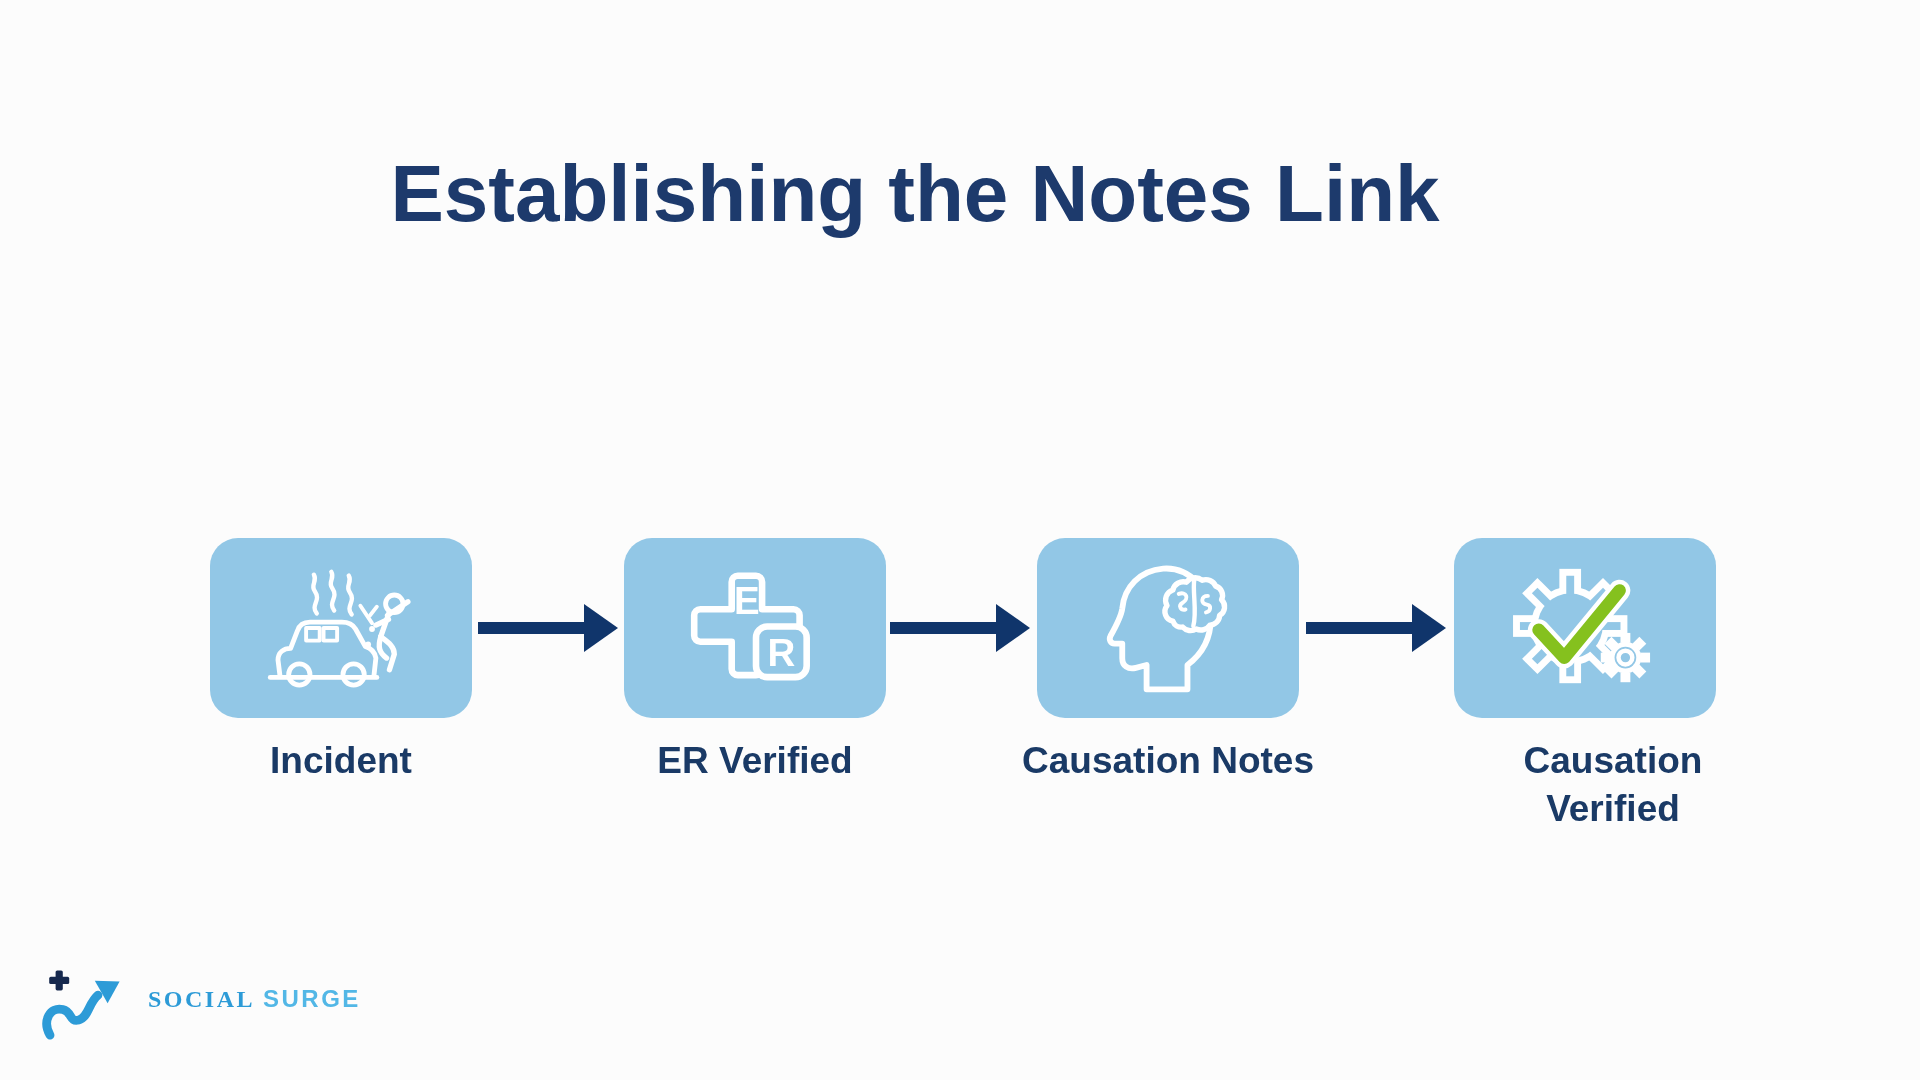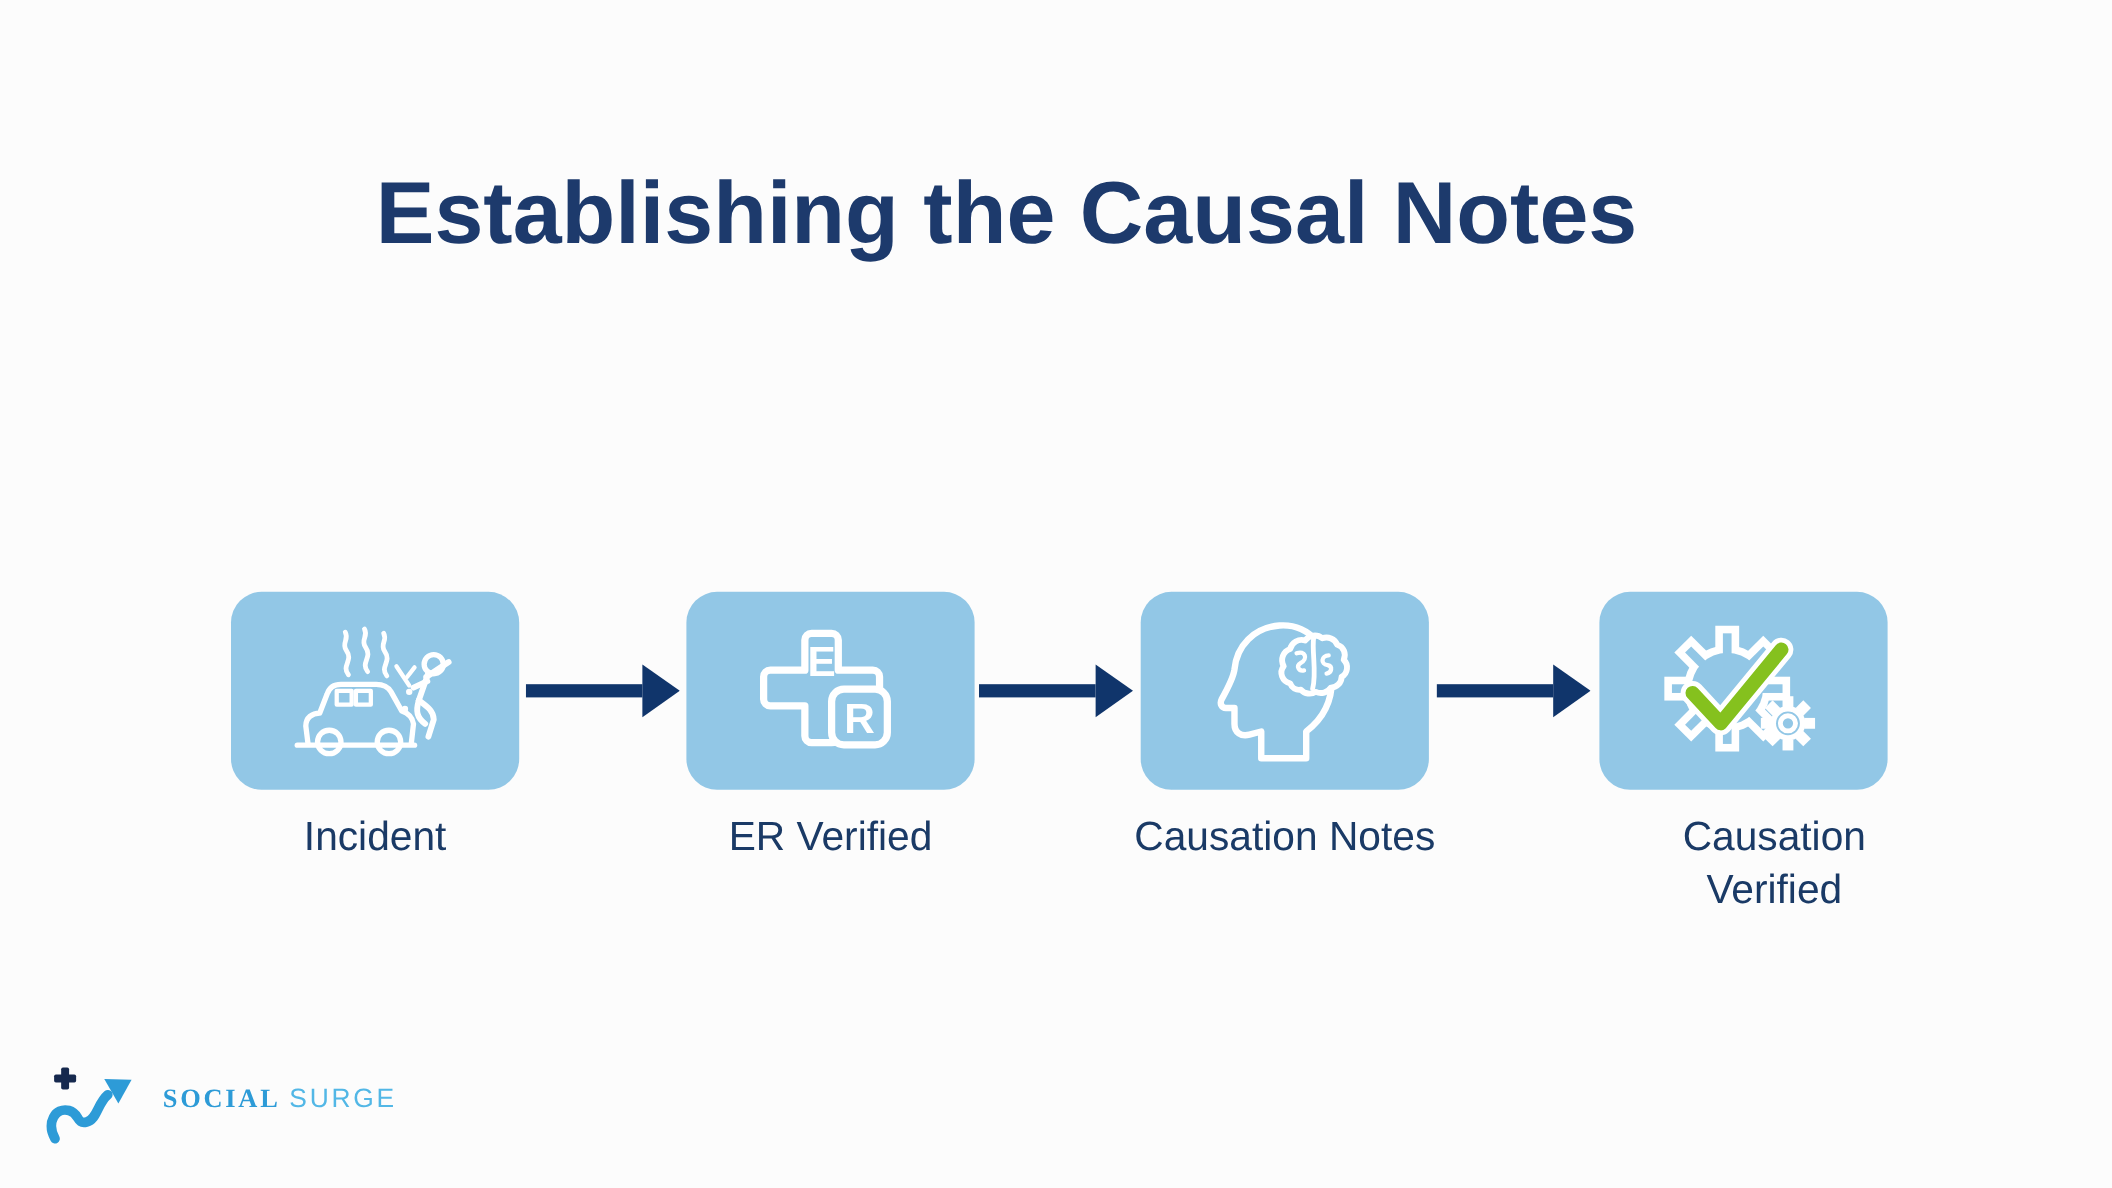--- a/index.html
+++ b/index.html
@@ -14,21 +14,21 @@
     letter-spacing:0px;line-height:1.15;
   }
   .card{
     position:absolute;top:538px;width:262px;height:180px;border-radius:28px;
     background:var(--card-blue,#92c7e6);
     display:flex;align-items:center;justify-content:center;
   }
   .card.c1{left:210px;} .card.c2{left:624px;} .card.c3{left:1037px;} .card.c4{left:1454px;}
   .lbl{
     position:absolute;top:737px;width:320px;text-align:center;
-    font-size:37px;font-weight:normal;color:var(--label-navy,#1a3a66);line-height:48px;
+    font-size:37px;font-weight:bold;color:var(--label-navy,#1a3a66);line-height:48px;
   }
   .lbl.l1{left:181px;} .lbl.l2{left:595px;} .lbl.l3{left:1008px;}
   .lbl.l4{left:1488px;width:250px;}
   .arrow{position:absolute;top:596px;width:140px;height:64px;}
   .arrow.a1{left:478px;} .arrow.a2{left:890px;} .arrow.a3{left:1306px;}
   .arrow polygon,.arrow rect{fill:var(--arrow-navy,#10356b);}
   
   .ic{stroke:var(--icon-white,#ffffff);fill:none;stroke-linecap:round;stroke-linejoin:round;}
   .fill-white{fill:var(--icon-white,#ffffff);}
   .fill-card{fill:var(--card-blue,#92c7e6);}
@@ -36,28 +36,28 @@
   .check-halo{stroke:var(--icon-white,#ffffff);stroke-width:22;fill:none;stroke-linecap:round;stroke-linejoin:round;}
   .check-green{stroke:var(--check-green,#85c11e);stroke-width:13;fill:none;stroke-linecap:round;stroke-linejoin:round;}
   
   .logo{position:absolute;left:42px;top:968px;display:flex;align-items:center;}
   .logo-icon{width:88px;height:76px;}
   .logo-swoosh{stroke:var(--logo-blue-bold,#2d9bd7);stroke-width:11;fill:none;stroke-linecap:round;}
   .logo-arrowhead{fill:var(--logo-blue-bold,#2d9bd7);}
   .logo-plus{fill:var(--plus-navy,#16294e);}
   .logo-text{margin-left:18px;font-size:24px;letter-spacing:2.5px;white-space:nowrap;margin-top:-14px;}
   .logo-word1{font-weight:bold;color:var(--logo-blue-bold,#2d9bd7);font-family:Liberation Serif, serif;}
-  .logo-word2{font-weight:400;color:var(--logo-blue-light,#52b7e6);margin-left:8px;text-align:right;}
+  .logo-word2{font-weight:700;color:var(--logo-blue-light,#52b7e6);margin-left:8px;text-align:right;}
 </style>
 </head>
 <body>
 
 <div class="slide">
 
-  <div class="title">Establishing the Causal Notes</div>
+  <div class="title">Establishing the Notes Link</div>
 
   <div>
 
     <div class="card c1">
       <svg class="icon" width="178" height="126" viewBox="0 0 170 130">
         <path class="ic" stroke-width="5" d="M12,116 h110"></path>
         <path class="ic" stroke-width="5" d="M22,114 L20,98 C20,90 26,86 33,86 L40,68 C42,62 47,59 53,59 L86,59 C92,59 97,61 100,66 L110,84 C116,86 120,90 121,96 L119,114"></path>
         <circle class="ic" stroke-width="5" cx="42" cy="113" r="11"></circle>
         <circle class="ic" stroke-width="5" cx="98" cy="113" r="11"></circle>
         <path class="ic" stroke-width="4" d="M49,65 h14 v13 h-14 z"></path>

